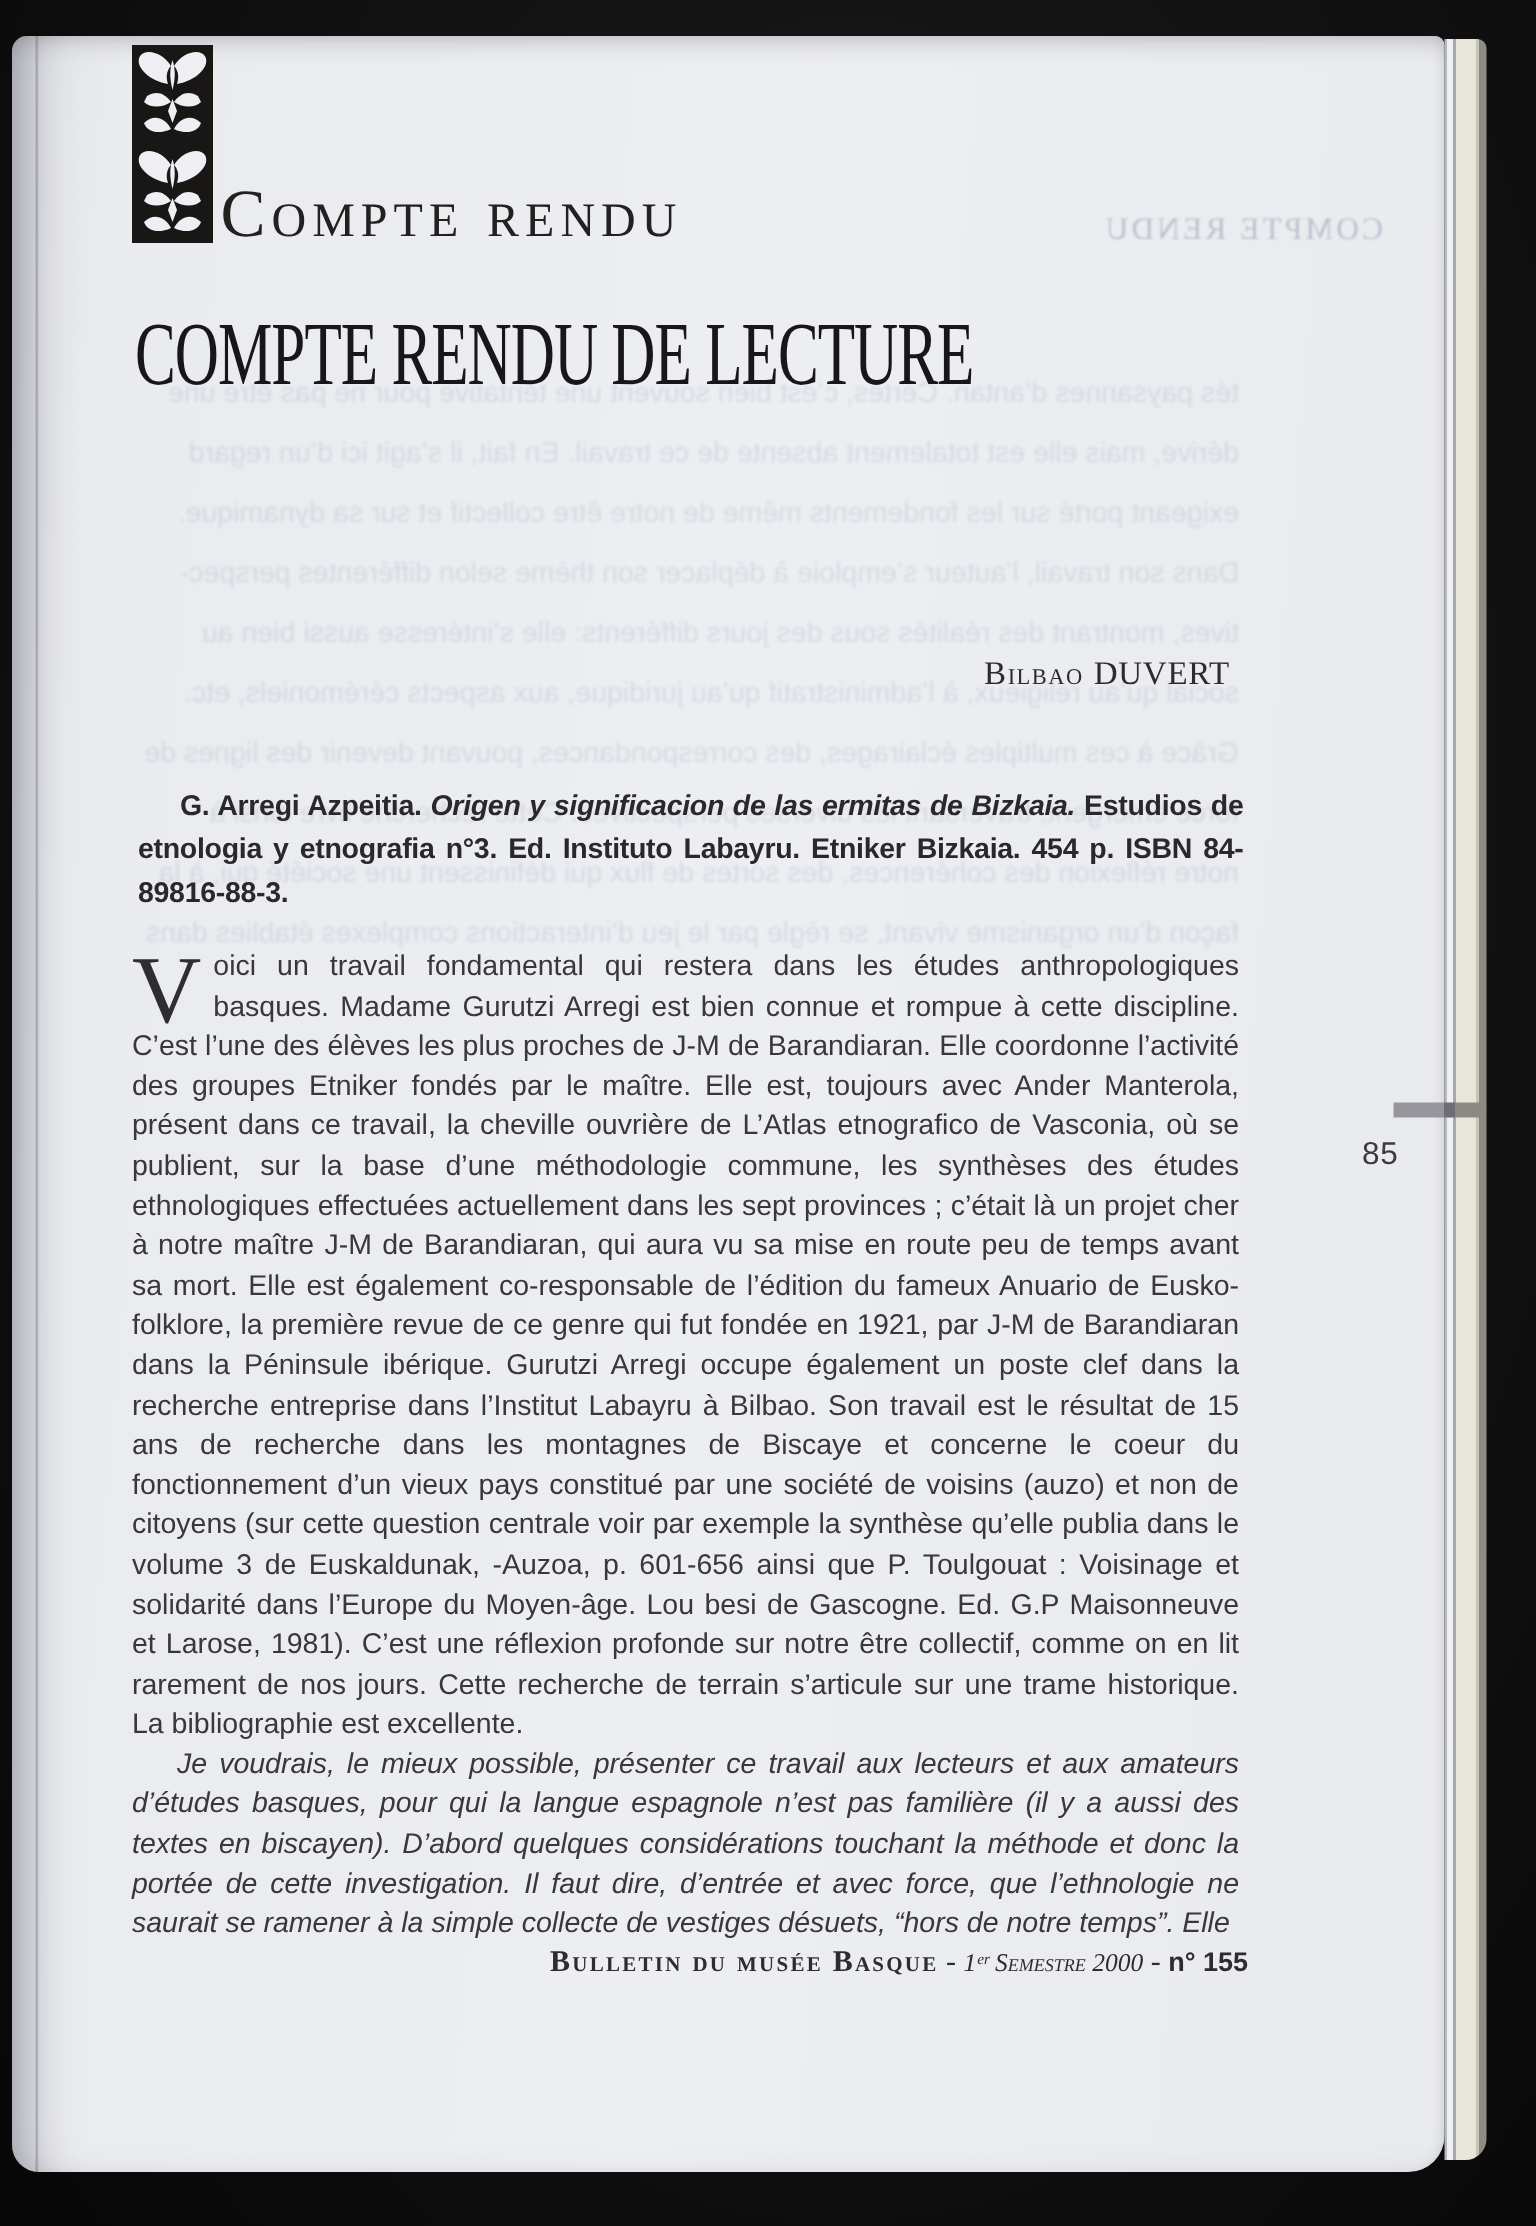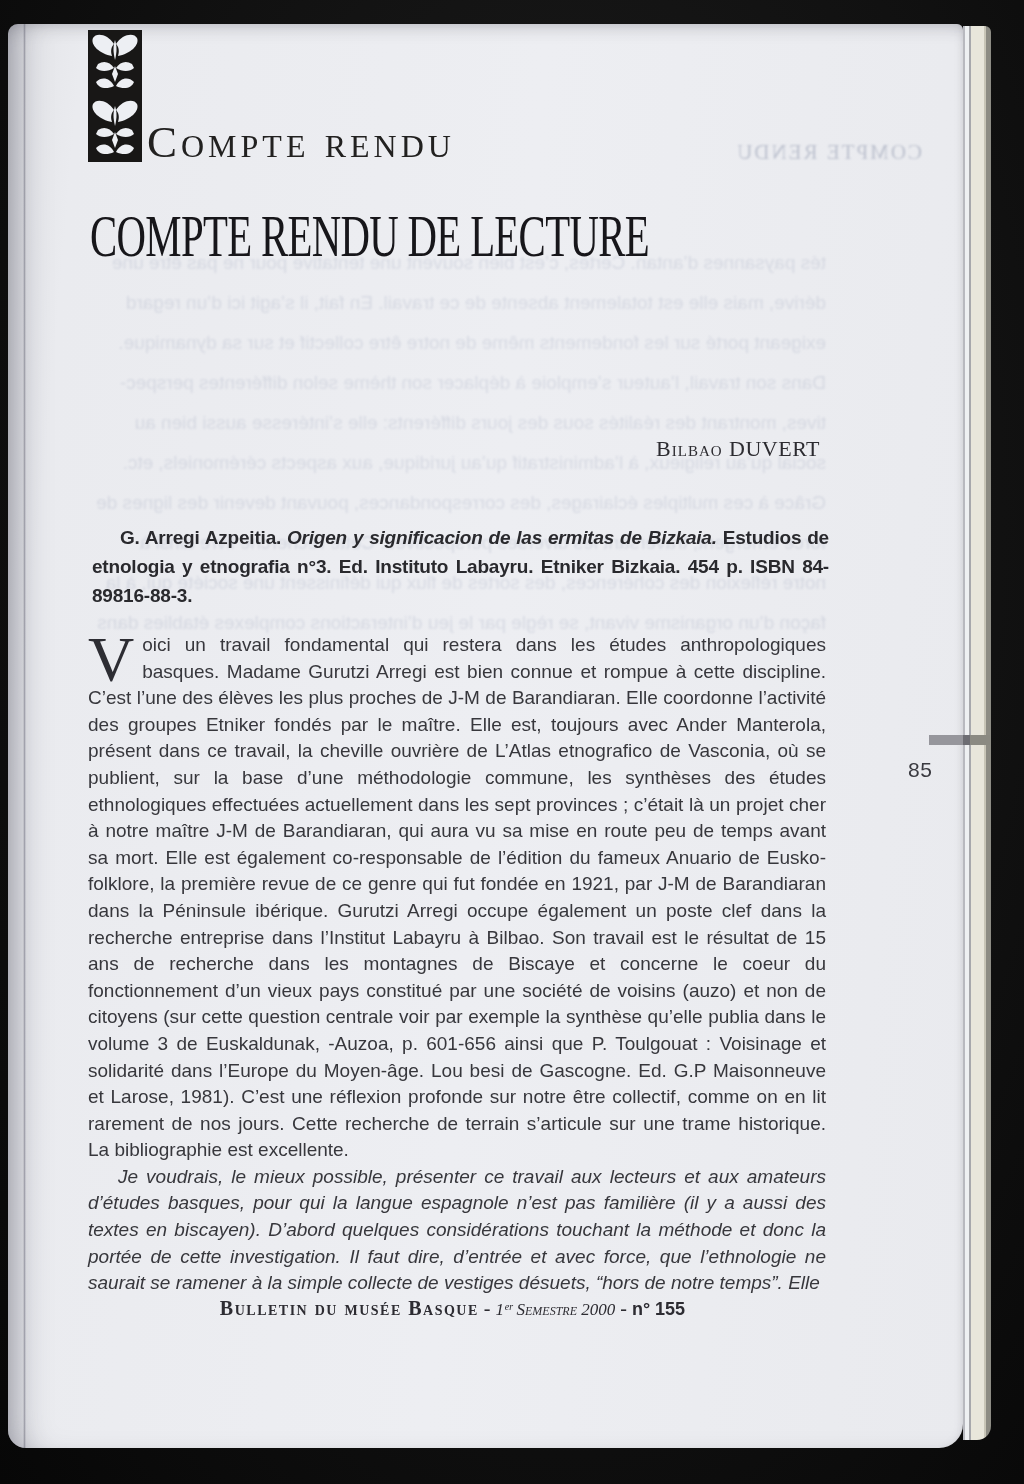--- a/index.html
+++ b/index.html
@@ -94,22 +94,22 @@
   .page-num{
     position:absolute;left:896px;top:758px;
     font-size:21px;color:#3a3a40;letter-spacing:.5px;margin-left:12px;
   }
   .page-bar{
     position:absolute;left:929px;top:735px;width:61px;height:10px;
     background:linear-gradient(90deg,#96969c 0 34px,#6d6d73 34px 41px,#8b8a82 41px 61px);
   }
   
   .footer{
-    position:absolute;left:84px;top:1297px;width:737px;
-    text-align:center;font-family:"Liberation Serif",serif;
+    position:absolute;left:95px;top:1297px;width:737px;
+    text-align:right;font-family:"Liberation Serif",serif;
     font-size:20px;color:#2d2c32;white-space:nowrap;
   }
   .f-journal{font-variant:small-caps;letter-spacing:1.5px;font-weight:600;}
   .f-period{font-style:italic;font-variant:small-caps;font-size:17px;}
   .f-num{font-family:"Liberation Sans",sans-serif;font-weight:600;font-size:18px;}
 </style>
 </head>
 <body>
 
 <div class="stage">

